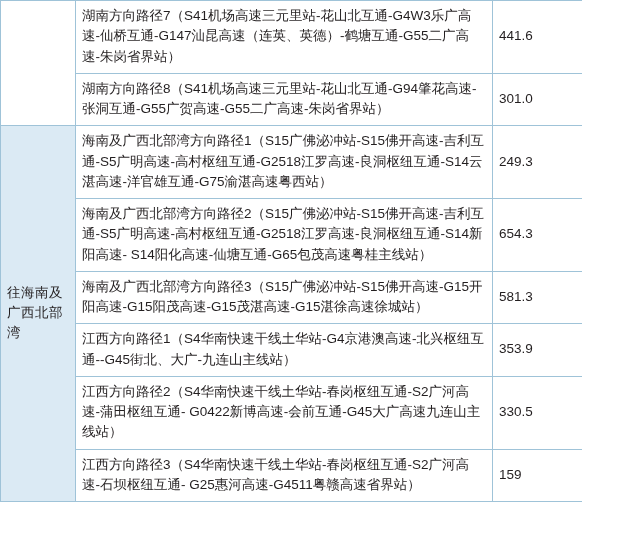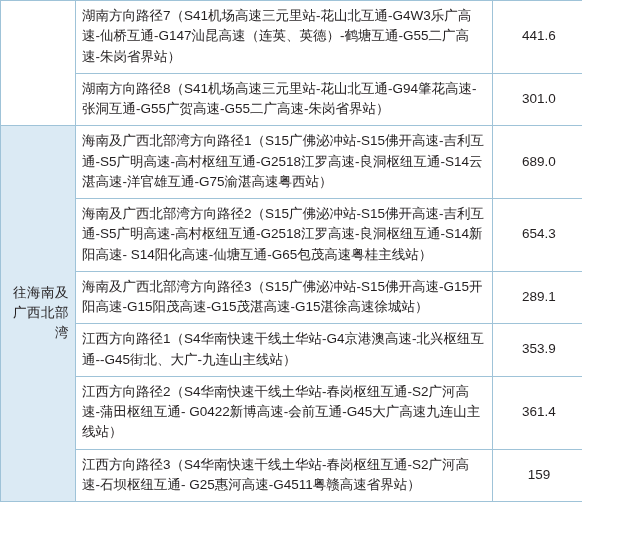--- a/index.html
+++ b/index.html
@@ -27,35 +27,34 @@
     vertical-align: middle;
     font-size: 13.5px;
     line-height: 1.5;
     color: #231f20;
     padding: 5px 6px 6px 6px;
     word-break: break-all;
   }
   td.group-cell {
     width: 62px;
     background: #dbeaf4;
-    text-align: right;
+    text-align: left;
     font-size: 14px;
     line-height: 1.55;
     padding: 4px 6px;
     letter-spacing: 0.5px;
   }
   td.desc-cell {
     width: 404px;
     text-align: left;
     padding-left: 8px;
     padding-right: 6px;
   }
   td.num-cell {
     width: 80px;
-    text-align: center;
     font-size: 14px;
   }
   td.num2-cell {
     width: 74px;
     text-align: center;
     font-size: 14px;
   }
   tr.band-a td {
     background: #ffffff;
   }
@@ -86,41 +85,41 @@
       </tr>
       <tr class="band-a">
         <td class="desc-cell">湖南方向路径8（S41机场高速三元里站-花山北互通-G94肇花高速-张洞互通-G55广贺高速-G55二广高速-朱岗省界站）</td>
         <td class="num-cell">301.0</td>
         <td class="num2-cell">193</td>
       </tr>
 
       <tr class="band-b">
         <td class="group-cell" rowspan="6">往海南及广西北部湾</td>
         <td class="desc-cell">海南及广西北部湾方向路径1（S15广佛泌冲站-S15佛开高速-吉利互通-S5广明高速-高村枢纽互通-G2518江罗高速-良洞枢纽互通-S14云湛高速-洋官雄互通-G75渝湛高速粤西站）</td>
-        <td class="num-cell">689.0</td>
+        <td class="num-cell">249.3</td>
         <td class="num2-cell">240</td>
       </tr>
       <tr class="band-b">
         <td class="desc-cell">海南及广西北部湾方向路径2（S15广佛泌冲站-S15佛开高速-吉利互通-S5广明高速-高村枢纽互通-G2518江罗高速-良洞枢纽互通-S14新阳高速- S14阳化高速-仙塘互通-G65包茂高速粤桂主线站）</td>
         <td class="num-cell">654.3</td>
         <td class="num2-cell">218</td>
       </tr>
       <tr class="band-b">
         <td class="desc-cell">海南及广西北部湾方向路径3（S15广佛泌冲站-S15佛开高速-G15开阳高速-G15阳茂高速-G15茂湛高速-G15湛徐高速徐城站）</td>
-        <td class="num-cell">289.1</td>
+        <td class="num-cell">581.3</td>
         <td class="num2-cell">241</td>
       </tr>
       <tr class="band-b">
         <td class="desc-cell">江西方向路径1（S4华南快速干线土华站-G4京港澳高速-北兴枢纽互通--G45街北、大广-九连山主线站）</td>
         <td class="num-cell">353.9</td>
         <td class="num2-cell">147</td>
       </tr>
       <tr class="band-b">
         <td class="desc-cell">江西方向路径2（S4华南快速干线土华站-春岗枢纽互通-S2广河高速-蒲田枢纽互通- G0422新博高速-会前互通-G45大广高速九连山主线站）</td>
-        <td class="num-cell">361.4</td>
+        <td class="num-cell">330.5</td>
         <td class="num2-cell">165</td>
       </tr>
       <tr class="band-b">
         <td class="desc-cell">江西方向路径3（S4华南快速干线土华站-春岗枢纽互通-S2广河高速-石坝枢纽互通- G25惠河高速-G4511粤赣高速省界站）</td>
         <td class="num-cell">159</td>
         <td class="num2-cell">166</td>
       </tr>
     </tbody>
   </table>
 </div>

